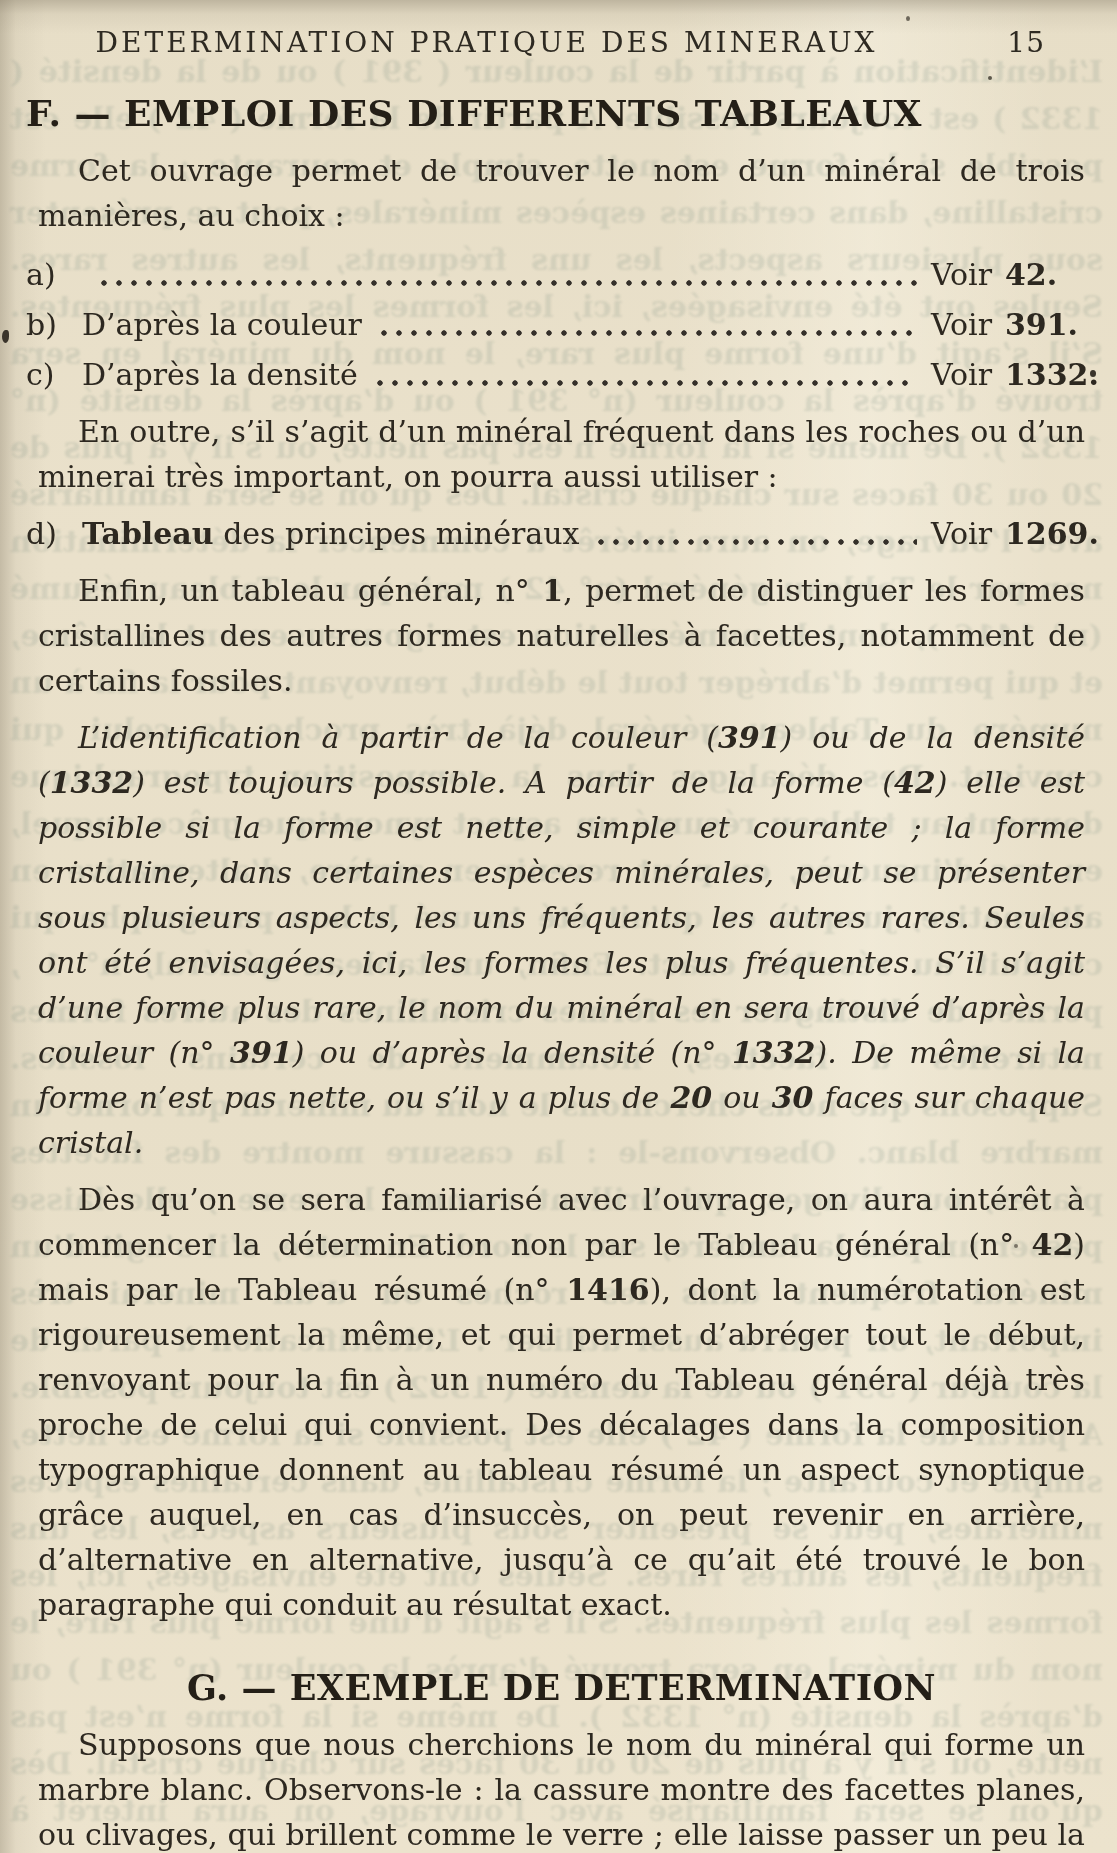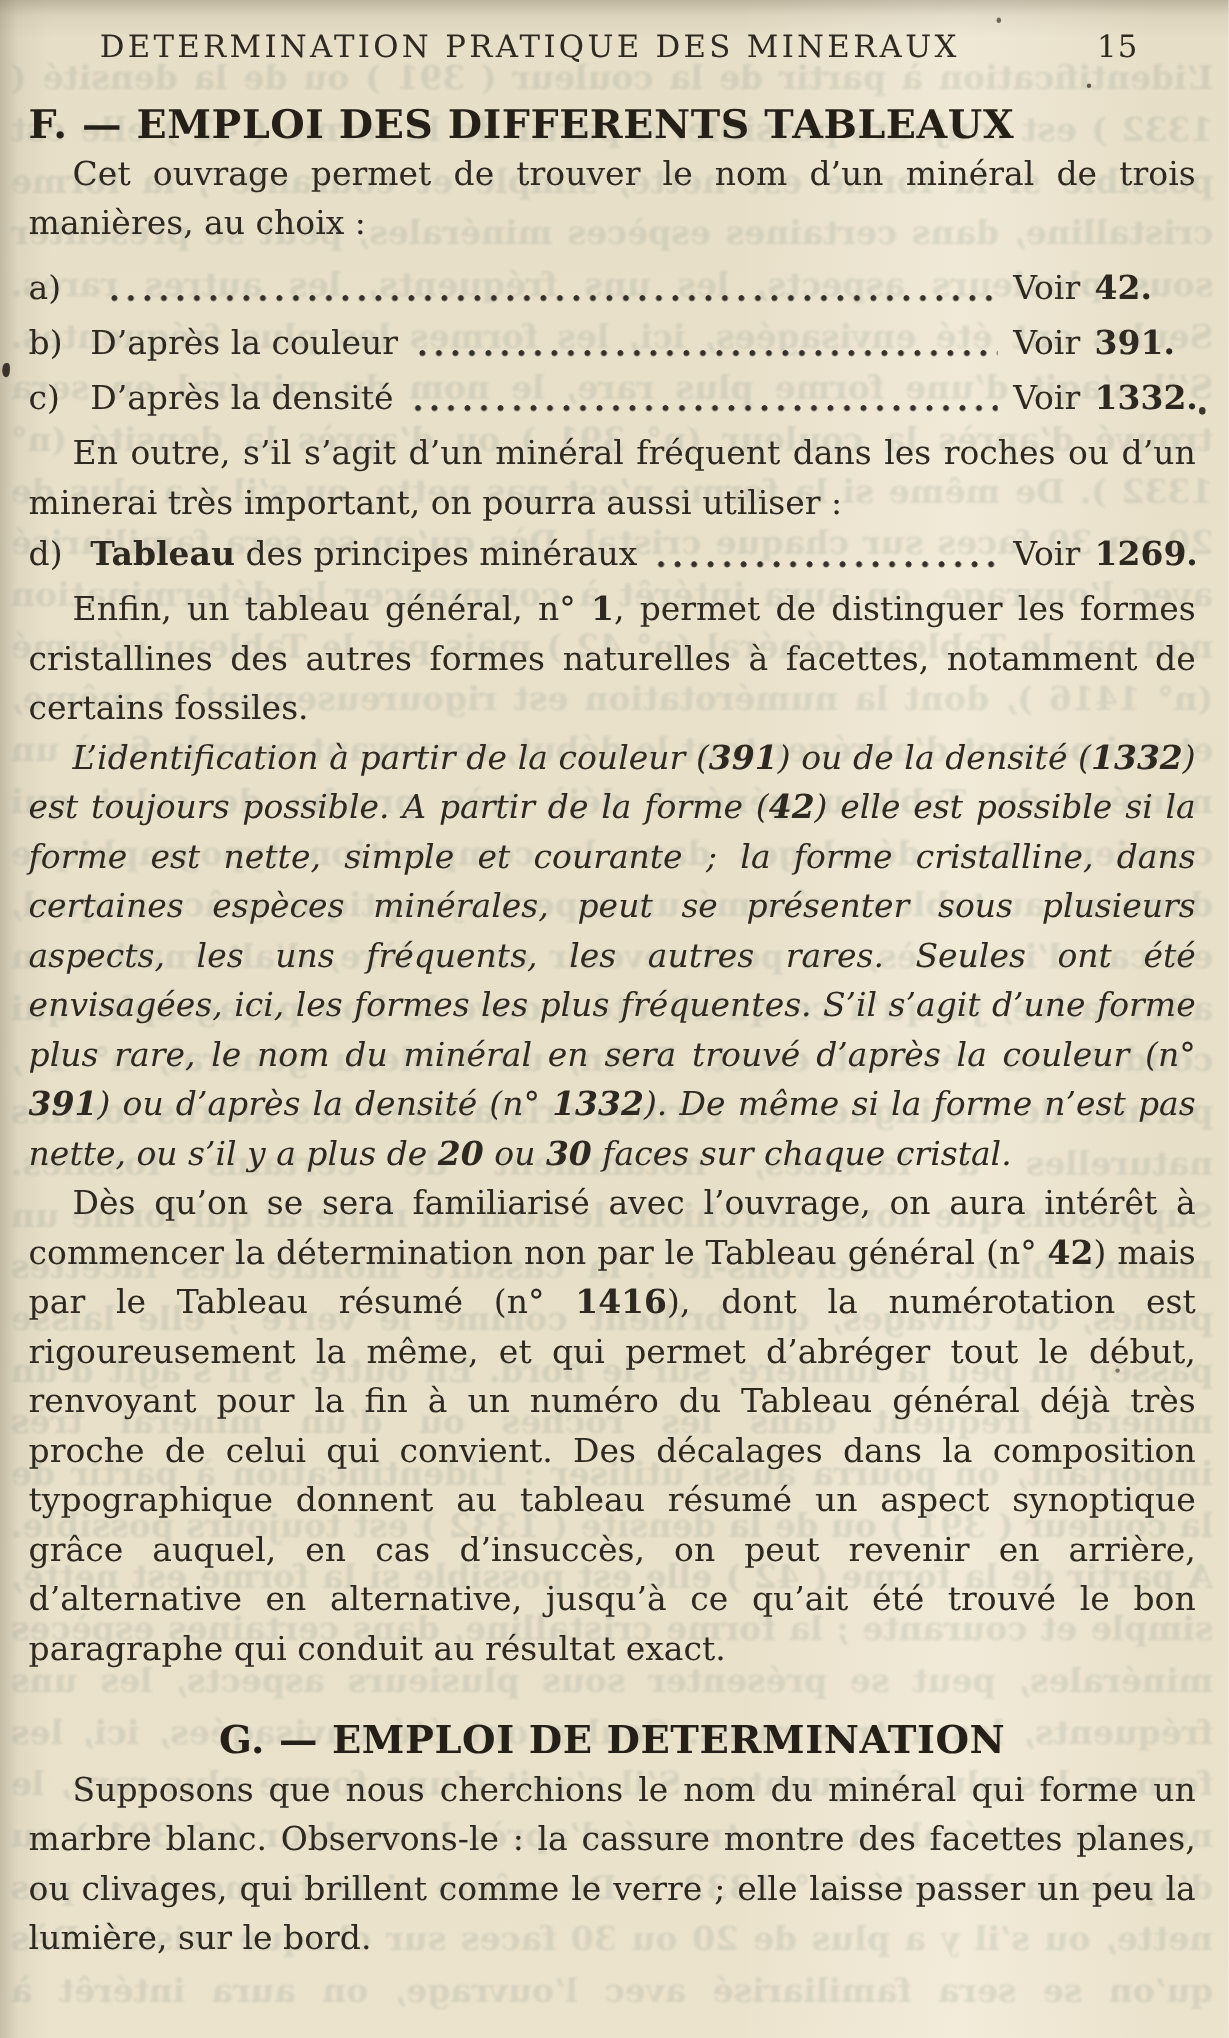--- a/index.html
+++ b/index.html
@@ -34,21 +34,21 @@
     pointer-events: none;
     overflow: hidden;
     z-index: 0;
   }
 
   
   .page {
     position: absolute;
     inset: 0;
     z-index: 1;
-    padding: 20px 30px 0 26px;
+    padding: 20px 20px 0 26px;
     font-size: 30px;
     line-height: 45px;
   }
 
   .running-head {
     position: relative;
     text-align: center;
     font-size: 28px;
     letter-spacing: 3px;
     padding-right: 150px;
@@ -74,21 +74,21 @@
     margin: 38px 0 0 0;
     text-align: center;
     font-size: 35px;
     font-weight: bold;
     letter-spacing: 0.5px;
     color: #241f17;
     white-space: nowrap;
   }
 
   p.para {
-    margin: 0;
+    margin: 12px;
     text-align: justify;
     text-indent: 40px;
   }
   .mt-intro   { margin-top: 18px; }
   .mt-enoutre { margin-top: 10px; }
   .mt-enfin   { margin-top: 2px; }
   .mt-ident   { margin-top: 14px; font-style: italic; }
   .mt-des     { margin-top: 34px; }
   .mt-supp    { margin-top: 28px; }
 
@@ -175,21 +175,21 @@
     <span class="li-voir">Voir</span>
     <span class="li-num">1269.</span>
   </div>
 
   <p class="para mt-enfin"><span>Enfin, un tableau général, n° </span><span class="b">1</span><span>, permet de distinguer les formes cristallines des autres formes naturelles à facettes, notamment de certains fossiles.</span></p>
 
   <p class="para mt-ident"><span>L’identification à partir de la couleur (</span><span class="b">391</span><span>) ou de la densité (</span><span class="b">1332</span><span>) est toujours possible. A partir de la forme (</span><span class="b">42</span><span>) elle est possible si la forme est nette, simple et courante ; la forme cristalline, dans certaines espèces minérales, peut se présenter sous plusieurs aspects, les uns fréquents, les autres rares. Seules ont été envisagées, ici, les formes les plus fréquentes. S’il s’agit d’une forme plus rare, le nom du minéral en sera trouvé d’après la couleur (n° </span><span class="b">391</span><span>) ou d’après la densité (n° </span><span class="b">1332</span><span>). De même si la forme n’est pas nette, ou s’il y a plus de </span><span class="b">20</span><span> ou </span><span class="b">30</span><span> faces sur chaque cristal.</span></p>
 
   <p class="para mt-des"><span>Dès qu’on se sera familiarisé avec l’ouvrage, on aura intérêt à commencer la détermination non par le Tableau général (n° </span><span class="b">42</span><span>) mais par le Tableau résumé (n° </span><span class="b">1416</span><span>), dont la numérotation est rigoureusement la même, et qui permet d’abréger tout le début, renvoyant pour la fin à un numéro du Tableau général déjà très proche de celui qui convient. Des décalages dans la composition typographique donnent au tableau résumé un aspect synoptique grâce auquel, en cas d’insuccès, on peut revenir en arrière, d’alternative en alternative, jusqu’à ce qu’ait été trouvé le bon paragraphe qui conduit au résultat exact.</span></p>
 
-  <h2 class="heading-g">G. — EMPLOI DE DETERMINATION</h2>
+  <h2 class="heading-g">G. — EXEMPLE DE DETERMINATION</h2>
 
   <p class="para mt-supp"><span>Supposons que nous cherchions le nom du minéral qui forme un marbre blanc. Observons-le : la cassure montre des facettes planes, ou clivages, qui brillent comme le verre ; elle laisse passer un peu la lumière, sur le bord.</span></p>
 
 </div>
 
 <div class="speck speck-1"></div>
 <div class="speck speck-2"></div>
 <div class="speck speck-3"></div>
 <div class="speck speck-4"></div>
 <div class="speck speck-5"></div>

